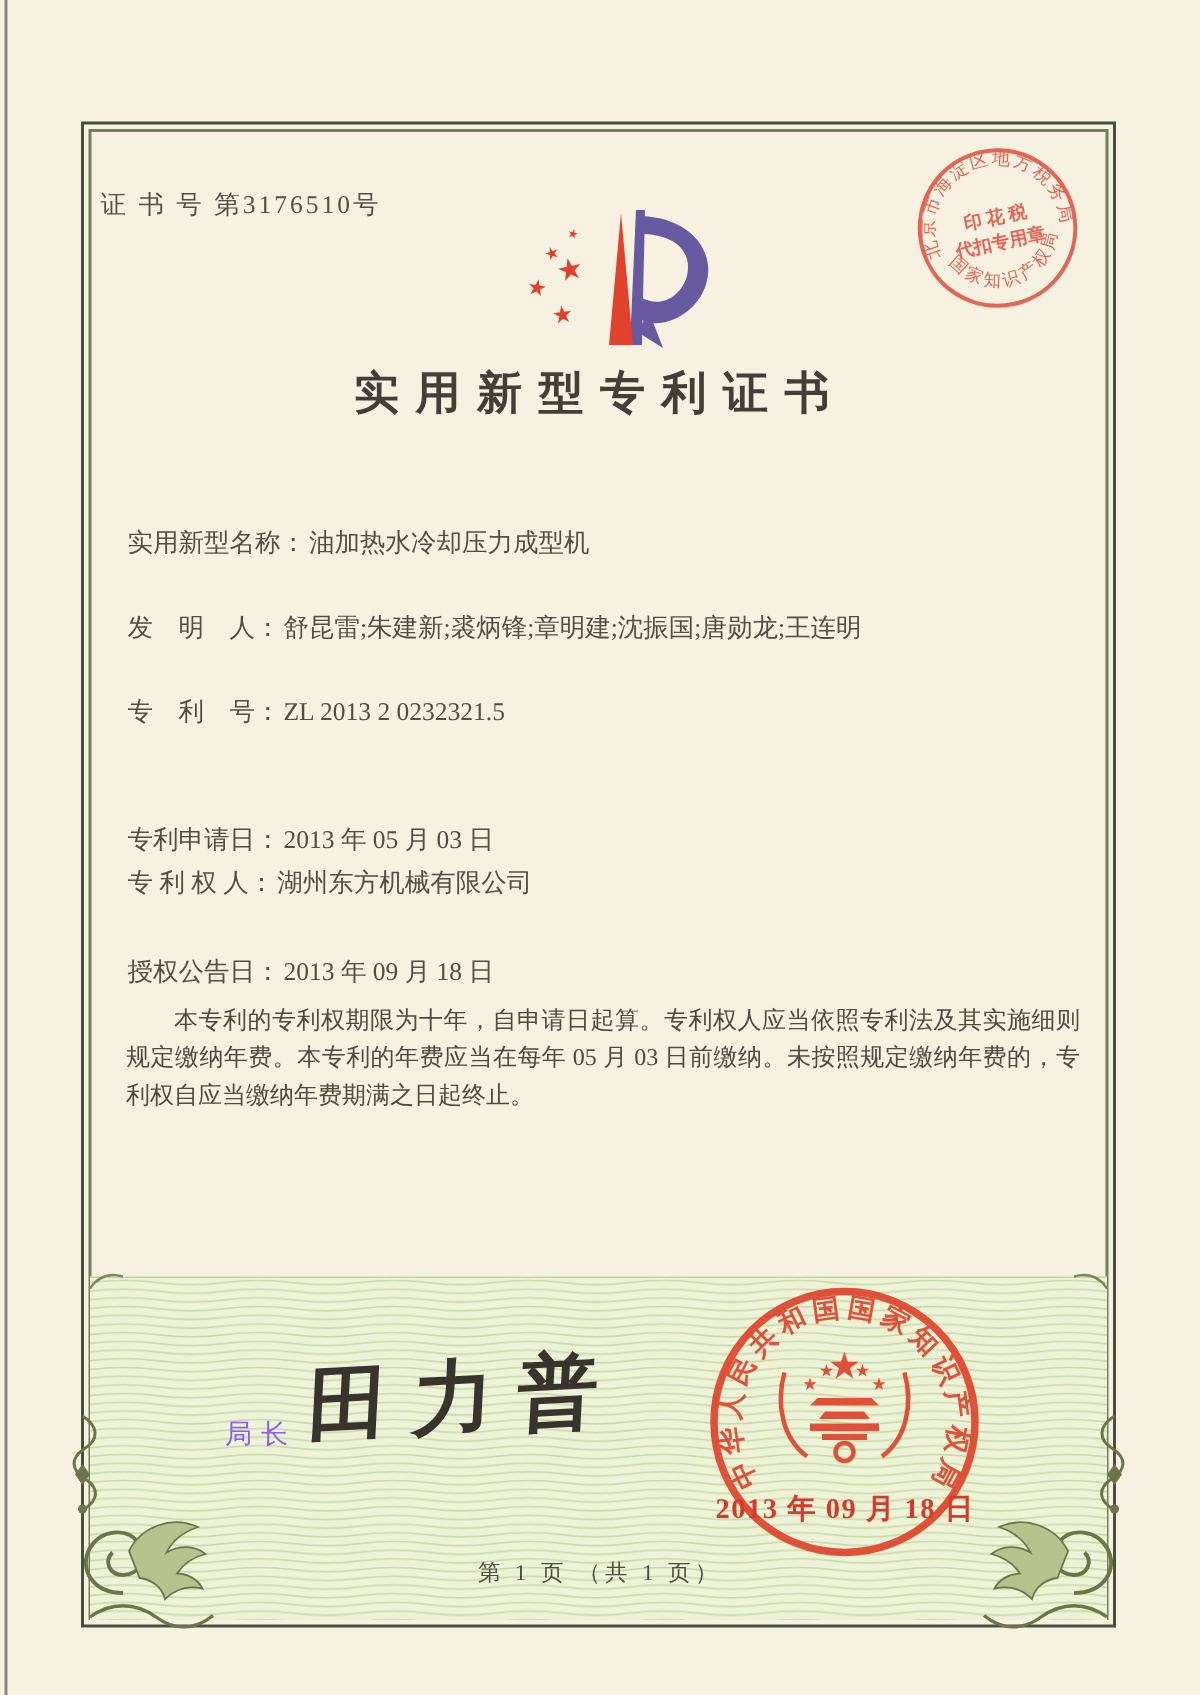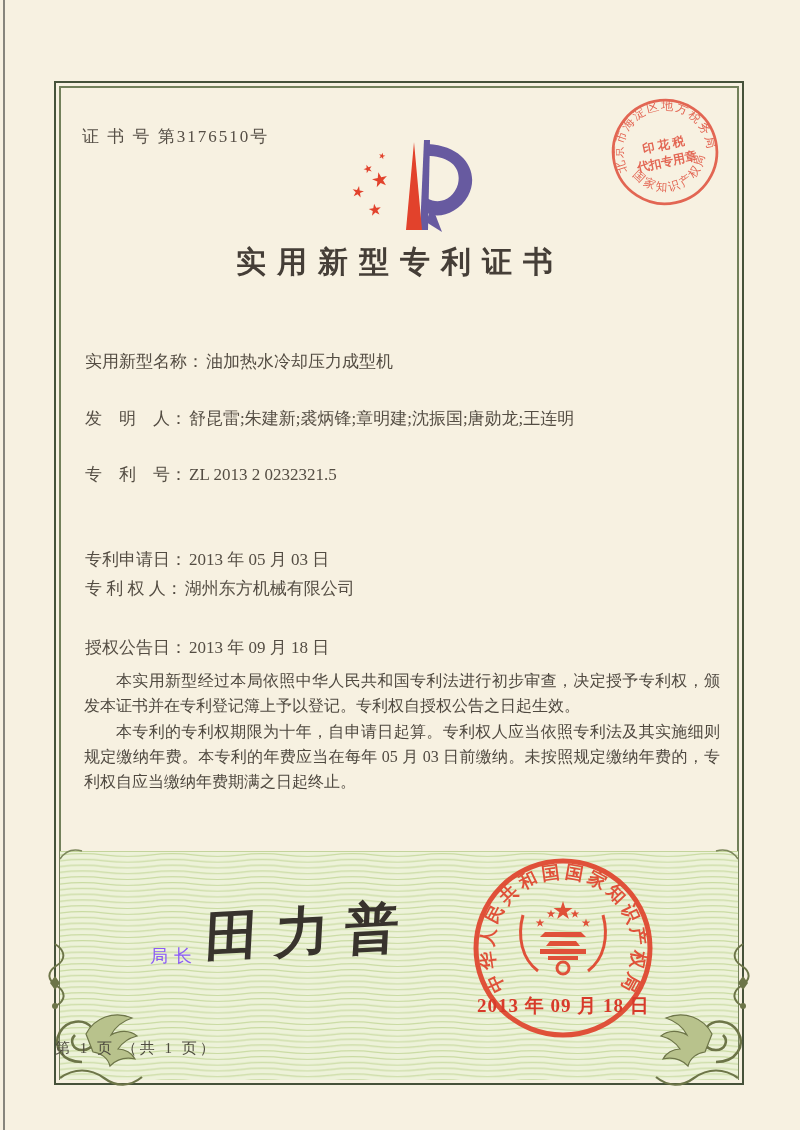--- a/index.html
+++ b/index.html
@@ -17,21 +17,21 @@
   
   .panel{position:absolute;left:60px;top:851px;width:678px;height:228px;background:#edf2d9;border-top:1px solid #c3d49b;}
   .panel svg{display:block;width:100%;height:100%;}
   .flourish{position:absolute;width:110px;height:150px;}
   .fl-left{left:46px;top:942px;}
   .fl-right{left:642px;top:942px;transform:scaleX(-1);}
   .curl{position:absolute;width:26px;height:18px;}
   .curl-left{left:58px;top:845px;}
   .curl-right{left:714px;top:845px;transform:scaleX(-1);}
 
-  .cert-no{position:absolute;left:82px;top:125px;font-size:17px;color:#564f46;letter-spacing:2px;}
+  .cert-no{position:absolute;left:67px;top:125px;font-size:17px;color:#564f46;letter-spacing:2px;}
   .logo{position:absolute;left:328px;top:136px;width:150px;height:110px;}
   .title{position:absolute;left:55px;top:242px;width:690px;text-align:center;
     font-size:30px;font-weight:600;color:#453e37;letter-spacing:11px;}
 
   .field{position:absolute;left:85px;font-size:17px;color:#544d43;white-space:nowrap;text-align:center;}
   .field .val{margin-left:2px;}
   .f0{top:350px}.f1{top:407px}.f2{top:463px}.f3{top:548px}.f4{top:577px}.f5{top:636px}
 
   .body-text{position:absolute;left:84px;top:668px;width:636px;
     font-size:16px;line-height:25px;color:#4f4940;text-align:justify;}
@@ -40,21 +40,21 @@
   .sig-label{position:absolute;left:150px;top:944px;font-size:18px;color:#8b5cf6;letter-spacing:6px;}
   .sig-name{position:absolute;left:205px;top:896px;font-size:54px;font-weight:700;color:#38332d;
     letter-spacing:16px;transform:rotate(-3deg) skewX(-6deg);white-space:nowrap;}
 
   .seal{position:absolute;left:468px;top:853px;width:190px;height:190px;opacity:.93;}
   .seal-date{position:absolute;left:477px;top:993px;font-size:19px;font-weight:600;
     color:#d83a2a;letter-spacing:1px;white-space:nowrap;}
 
   .stamp{position:absolute;left:610px;top:97px;width:110px;height:110px;transform:rotate(-12deg);opacity:.88;}
 
-  .footer{position:absolute;left:55px;top:1039px;width:690px;text-align:left;
+  .footer{position:absolute;left:55px;top:1039px;width:690px;text-align:center;
     font-size:15px;color:#4e4c3f;letter-spacing:3px;}
 </style>
 </head>
 <body>
 
 <div class="scan-edge"></div>
 
 <div class="frame-outer">
   <div class="frame-inner"></div>
 </div>
@@ -121,21 +121,20 @@
 <div class="title">实用新型专利证书</div>
 
 <div class="field f0"><span>实用新型名称：</span><span class="val">油加热水冷却压力成型机</span></div>
 <div class="field f1"><span>发　明　人：</span><span class="val">舒昆雷;朱建新;裘炳锋;章明建;沈振国;唐勋龙;王连明</span></div>
 <div class="field f2"><span>专　利　号：</span><span class="val">ZL 2013 2 0232321.5</span></div>
 <div class="field f3"><span>专利申请日：</span><span class="val">2013 年 05 月 03 日</span></div>
 <div class="field f4"><span>专 利 权 人：</span><span class="val">湖州东方机械有限公司</span></div>
 <div class="field f5"><span>授权公告日：</span><span class="val">2013 年 09 月 18 日</span></div>
 
 <div class="body-text">
-  <p>本实用新型经过本局依照中华人民共和国专利法进行初步审查，决定授予专利权，颁发本证书并在专利登记簿上予以登记。专利权自授权公告之日起生效。</p>
   <p>本专利的专利权期限为十年，自申请日起算。专利权人应当依照专利法及其实施细则规定缴纳年费。本专利的年费应当在每年 05 月 03 日前缴纳。未按照规定缴纳年费的，专利权自应当缴纳年费期满之日起终止。</p>
 </div>
 
 <div class="sig-label">局长</div>
 <div class="sig-name">田力普</div>
 
 <svg class="seal" viewBox="0 0 190 190">
   <defs>
     <path id="sealArc" d="M37.7,135.2 A70,70 0 1 1 152.3,135.2" fill="none"></path>
   </defs>

